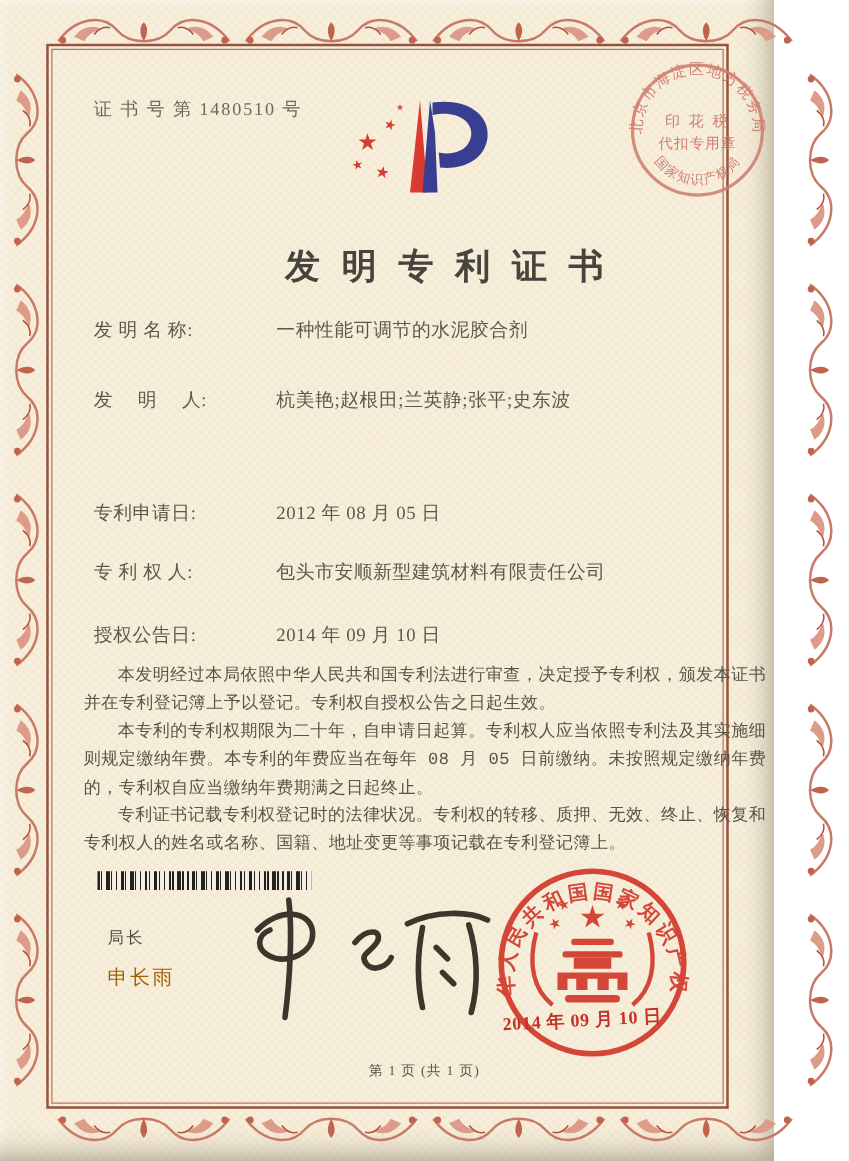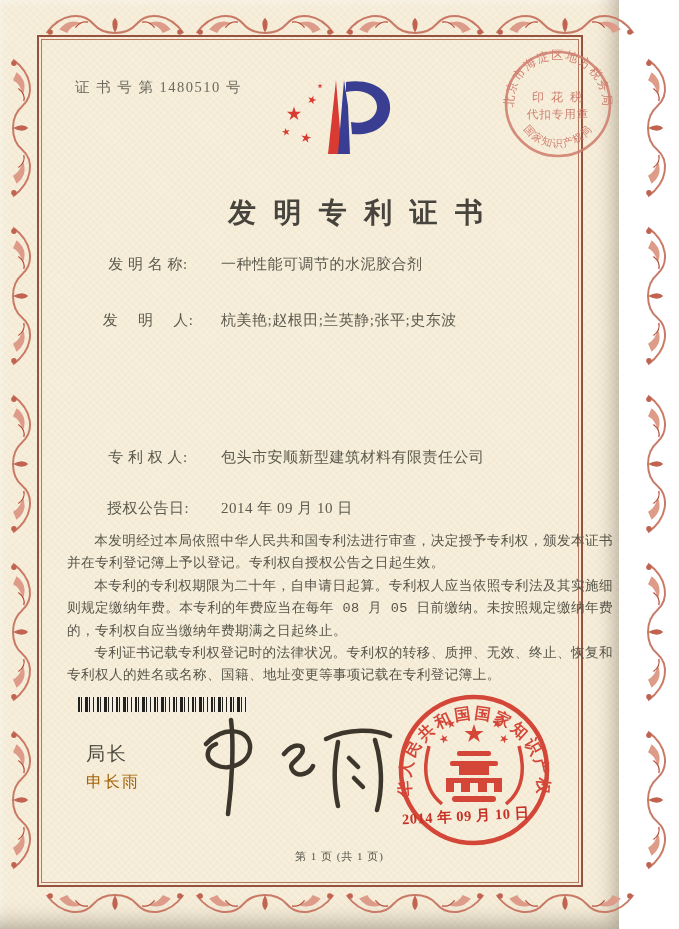--- a/index.html
+++ b/index.html
@@ -30,36 +30,36 @@
            letter-spacing:1.5px;}
   
   .logo{position:absolute;left:276px;top:76px;width:128px;height:96px;}
   
   .stamp{position:absolute;left:500px;top:46px;width:116px;height:116px;opacity:.88;}
   
   .title{position:absolute;left:16px;top:172px;width:679px;text-align:center;
          font-size:28px;font-weight:600;color:#46443d;letter-spacing:.62em;
          padding-left:.62em;box-sizing:border-box;margin-top:22px;}
   
-  .field{position:absolute;left:75px;font-size:15px;color:#5b594d;letter-spacing:.5px;white-space:nowrap;text-align:center;}
+  .field{position:absolute;left:75px;font-size:15px;color:#5b594d;letter-spacing:.5px;white-space:nowrap;}
   .field .lbl{display:inline-block;min-width:146px;}
   .f0{top:255px}.f1{top:311px}.f2{top:356px}.f3{top:401px}.f4{top:448px}.f5{top:499px}
   
   .bodytext{position:absolute;left:67px;top:531px;width:546px;
             font-size:13.6px;line-height:22.4px;color:#57554a;letter-spacing:.4px;
             text-align:justify;}
   .bodytext p{margin:0;text-indent:2em;font-family:Liberation Mono, monospace;}
   
   .barcode{position:absolute;left:78px;top:697px;width:171px;height:15px;
     background:repeating-linear-gradient(90deg,
       #23211e 0 2px,#f4efe2 2px 3px,#23211e 3px 4px,#f4efe2 4px 7px,
       #23211e 7px 10px,#f4efe2 10px 11px,#23211e 11px 12px,#f4efe2 12px 15px,
       #23211e 15px 16px,#f4efe2 16px 19px);}
   
-  .sig-title{position:absolute;left:86px;top:741px;font-size:19px;color:#4c4a40;letter-spacing:2px;}
+  .sig-title{position:absolute;left:86px;top:741px;font-size:13px;color:#4c4a40;letter-spacing:2px;}
   .sig-name{position:absolute;left:86px;top:772px;font-size:16px;color:#a16207;letter-spacing:2px;}
   .sig-hand{position:absolute;left:178px;top:712px;width:232px;height:108px;}
   
   .seal{position:absolute;left:388px;top:684px;width:172px;height:172px;opacity:.93;}
   .seal-date{position:absolute;left:402px;top:806px;width:160px;font-size:14.5px;
              font-weight:bold;color:#c63226;letter-spacing:.5px;transform:rotate(-3deg);
              white-space:nowrap;}
   
   .footer{position:absolute;left:0;top:849px;width:679px;text-align:center;
           font-size:11px;color:#56544a;letter-spacing:1px;}
@@ -141,20 +141,21 @@
       <textPath href="#stampBotArc" startOffset="50%" text-anchor="middle">国家知识产权局</textPath>
     </text>
     <text x="58" y="55" font-size="12" fill="#c96f60" text-anchor="middle" letter-spacing="2">印 花 税</text>
     <text x="58" y="72" font-size="11.5" fill="#c96f60" text-anchor="middle" letter-spacing="1">代扣专用章</text>
   </svg>
 
   <div class="title">发明专利证书</div>
 
   <div class="field f0"><span class="lbl">发 明 名 称:</span><span>一种性能可调节的水泥胶合剂</span></div>
   <div class="field f1"><span class="lbl">发　 明　 人:</span><span>杭美艳;赵根田;兰英静;张平;史东波</span></div>
+  <div class="field f3"><span class="lbl">专利申请日:</span><span>2012 年 08 月 05 日</span></div>
   <div class="field f4"><span class="lbl">专 利 权 人:</span><span>包头市安顺新型建筑材料有限责任公司</span></div>
   <div class="field f5"><span class="lbl">授权公告日:</span><span>2014 年 09 月 10 日</span></div>
 
   <div class="bodytext">
     <p>本发明经过本局依照中华人民共和国专利法进行审查，决定授予专利权，颁发本证书并在专利登记簿上予以登记。专利权自授权公告之日起生效。</p>
     <p>本专利的专利权期限为二十年，自申请日起算。专利权人应当依照专利法及其实施细则规定缴纳年费。本专利的年费应当在每年 08 月 05 日前缴纳。未按照规定缴纳年费的，专利权自应当缴纳年费期满之日起终止。</p>
     <p>专利证书记载专利权登记时的法律状况。专利权的转移、质押、无效、终止、恢复和专利权人的姓名或名称、国籍、地址变更等事项记载在专利登记簿上。</p>
   </div>
 
   <div class="barcode"></div>

